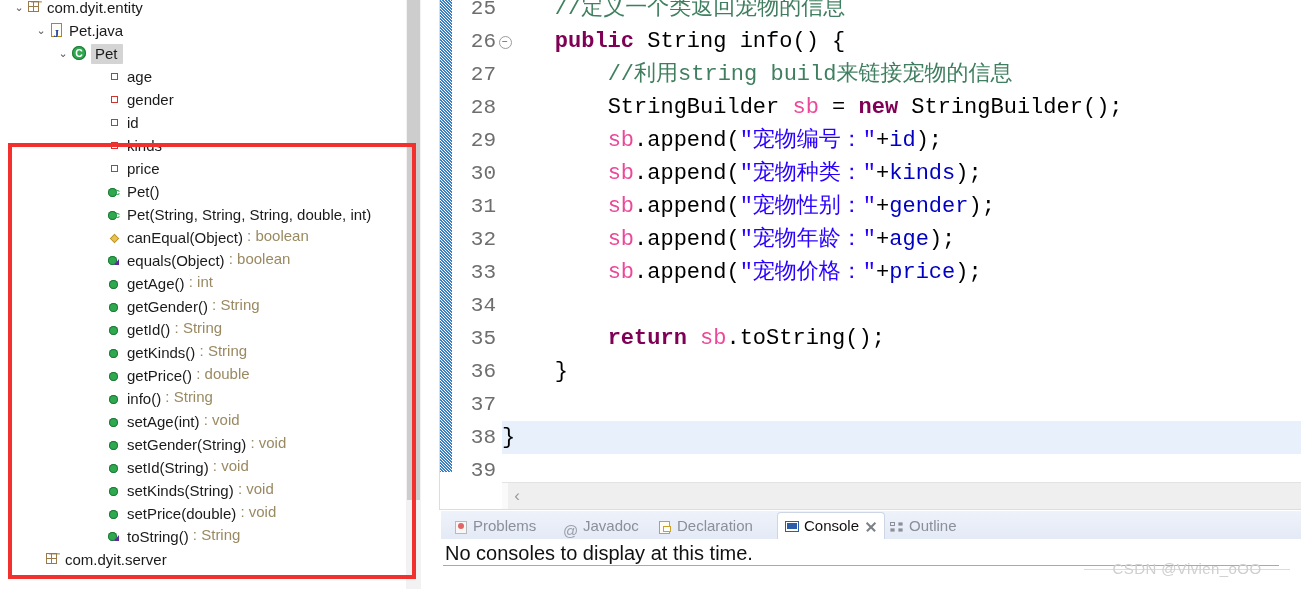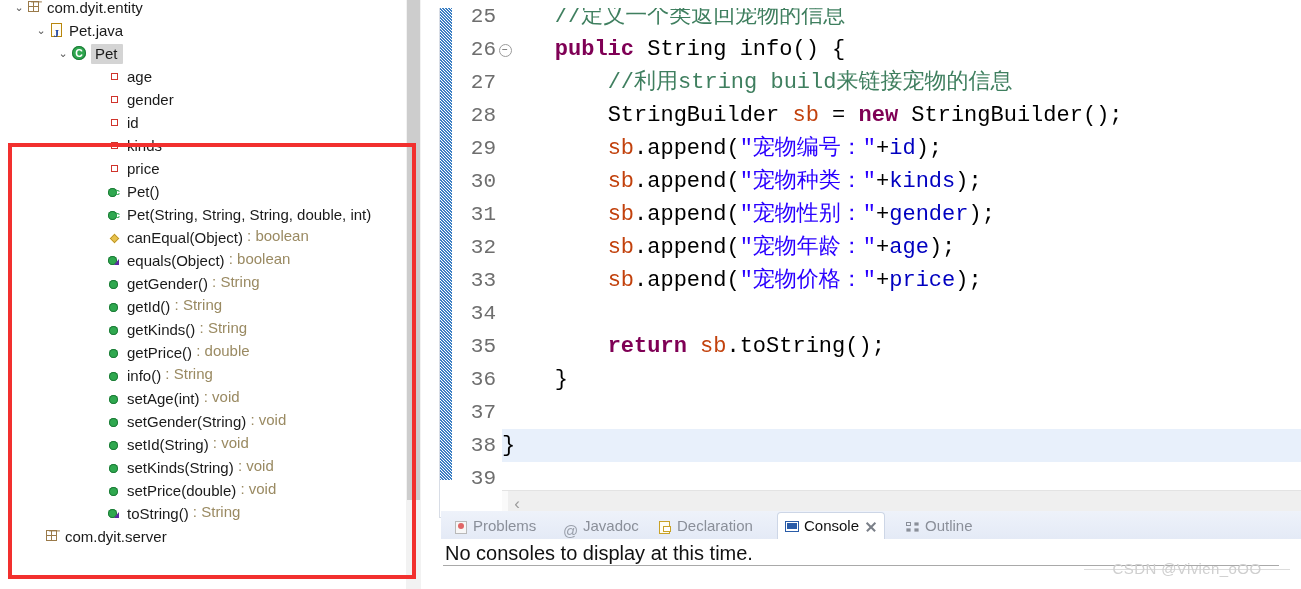--- a/index.html
+++ b/index.html
@@ -115,21 +115,21 @@
     position:absolute;left:8px;top:143px;width:408px;height:436px;
     border:4px solid #f2302e;box-sizing:border-box;pointer-events:none;z-index:40;
   }
 
   
   #right{
     position:absolute;left:421px;top:0;width:880px;height:589px;
     background:#ffffff;
   }
   #editor{
-    position:absolute;left:18px;top:8px;width:862px;height:510px;
+    position:absolute;left:18px;top:0;width:862px;height:510px;
     background:#ffffff;border:1px solid #d8dde6;border-top:none;border-right:none;
     box-sizing:border-box;overflow:hidden;
   }
   #gutter{
     position:absolute;left:0;top:0;width:62px;height:480px;background:#ffffff;
   }
   
   #changebar{
     position:absolute;left:0;top:-8px;width:12px;height:480px;
     background-color:#ffffff;
@@ -155,21 +155,21 @@
     position:absolute;left:62px;top:0;right:0;height:480px;overflow:hidden;
   }
   .cline{
     height:33px;line-height:33px;white-space:pre;
     font-family:"Liberation Mono",monospace;font-size:22px;color:#000000;
   }
   .cline.cur{background:#e8f0fb;}
   .kw{color:#7f0055;font-weight:bold;}
   .cmt{color:#3f7f5f;}
   .str{color:#2a00ff;}
-  .lv{color:#c2410c;}
+  .lv{color:#ec4899;}
   .fld{color:#0000c0;}
   .pln{color:#000000;}
 
   
   #hscroll{
     position:absolute;left:62px;top:482px;width:800px;height:26px;
     background:#efefef;border-top:1px solid #e3e3e3;
   }
   #hsarrow{
     position:absolute;left:6px;top:0;width:18px;height:26px;line-height:26px;
@@ -263,20 +263,21 @@
         <div class="trow"><span style="display: inline-block; width: 56px;"></span><span class="arrow">⌄</span><span class="ico ico-class"></span><span class="lbl sel">Pet</span></div>
         <div class="trow"><span style="display: inline-block; width: 92px;"></span><span class="arrow"></span><span class="ico ico-field"></span><span class="lbl">age</span></div>
         <div class="trow"><span style="display: inline-block; width: 92px;"></span><span class="arrow"></span><span class="ico ico-field"></span><span class="lbl">gender</span></div>
         <div class="trow"><span style="display: inline-block; width: 92px;"></span><span class="arrow"></span><span class="ico ico-field"></span><span class="lbl">id</span></div>
         <div class="trow"><span style="display: inline-block; width: 92px;"></span><span class="arrow"></span><span class="ico ico-field"></span><span class="lbl">kinds</span></div>
         <div class="trow"><span style="display: inline-block; width: 92px;"></span><span class="arrow"></span><span class="ico ico-field"></span><span class="lbl">price</span></div>
         <div class="trow"><span style="display: inline-block; width: 92px;"></span><span class="arrow"></span><span class="ico ico-ctor"></span><span class="lbl">Pet()</span></div>
         <div class="trow"><span style="display: inline-block; width: 92px;"></span><span class="arrow"></span><span class="ico ico-ctor"></span><span class="lbl">Pet(String, String, String, double, int)</span></div>
         <div class="trow"><span style="display: inline-block; width: 92px;"></span><span class="arrow"></span><span class="ico ico-default"></span><span class="lbl">canEqual(Object)</span><span class="mtype"> : <span>boolean</span></span></div>
         <div class="trow"><span style="display: inline-block; width: 92px;"></span><span class="arrow"></span><span class="ico ico-override"></span><span class="lbl">equals(Object)</span><span class="mtype"> : <span>boolean</span></span></div>
+        <div class="trow"><span style="display: inline-block; width: 92px;"></span><span class="arrow"></span><span class="ico ico-method"></span><span class="lbl">getAge()</span><span class="mtype"> : <span>int</span></span></div>
         <div class="trow"><span style="display: inline-block; width: 92px;"></span><span class="arrow"></span><span class="ico ico-method"></span><span class="lbl">getGender()</span><span class="mtype"> : <span>String</span></span></div>
         <div class="trow"><span style="display: inline-block; width: 92px;"></span><span class="arrow"></span><span class="ico ico-method"></span><span class="lbl">getId()</span><span class="mtype"> : <span>String</span></span></div>
         <div class="trow"><span style="display: inline-block; width: 92px;"></span><span class="arrow"></span><span class="ico ico-method"></span><span class="lbl">getKinds()</span><span class="mtype"> : <span>String</span></span></div>
         <div class="trow"><span style="display: inline-block; width: 92px;"></span><span class="arrow"></span><span class="ico ico-method"></span><span class="lbl">getPrice()</span><span class="mtype"> : <span>double</span></span></div>
         <div class="trow"><span style="display: inline-block; width: 92px;"></span><span class="arrow"></span><span class="ico ico-method"></span><span class="lbl">info()</span><span class="mtype"> : <span>String</span></span></div>
         <div class="trow"><span style="display: inline-block; width: 92px;"></span><span class="arrow"></span><span class="ico ico-method"></span><span class="lbl">setAge(int)</span><span class="mtype"> : <span>void</span></span></div>
         <div class="trow"><span style="display: inline-block; width: 92px;"></span><span class="arrow"></span><span class="ico ico-method"></span><span class="lbl">setGender(String)</span><span class="mtype"> : <span>void</span></span></div>
         <div class="trow"><span style="display: inline-block; width: 92px;"></span><span class="arrow"></span><span class="ico ico-method"></span><span class="lbl">setId(String)</span><span class="mtype"> : <span>void</span></span></div>
         <div class="trow"><span style="display: inline-block; width: 92px;"></span><span class="arrow"></span><span class="ico ico-method"></span><span class="lbl">setKinds(String)</span><span class="mtype"> : <span>void</span></span></div>
         <div class="trow"><span style="display: inline-block; width: 92px;"></span><span class="arrow"></span><span class="ico ico-method"></span><span class="lbl">setPrice(double)</span><span class="mtype"> : <span>void</span></span></div>
@@ -334,21 +335,21 @@
       </div>
     </div>
   </div>
 
   <div id="bottom">
     <div id="tabstrip">
         <div class="vtab" style="left: 6px;"><span class="ti ti-problems"></span><span>Problems</span></div>
         <div class="vtab" style="left: 116px;"><span class="ti ti-javadoc"></span><span>Javadoc</span></div>
         <div class="vtab" style="left: 210px;"><span class="ti ti-decl"></span><span>Declaration</span></div>
         <div class="vtab active" style="left: 336px;"><span class="ti ti-console"></span><span>Console</span><span class="tclose"></span></div>
-        <div class="vtab" style="left: 458px;"><span class="ti ti-outline"></span><span>Outline</span></div>
+        <div class="vtab" style="left: 442px;"><span class="ti ti-outline"></span><span>Outline</span></div>
       </div>
     <div id="consolebody">
       <div id="consolemsg">No consoles to display at this time.</div>
       <div id="consoleline"></div>
     </div>
   </div>
 
   <div id="wmline"></div>
   <div id="watermark">CSDN @Vivien_oOO</div>
 

